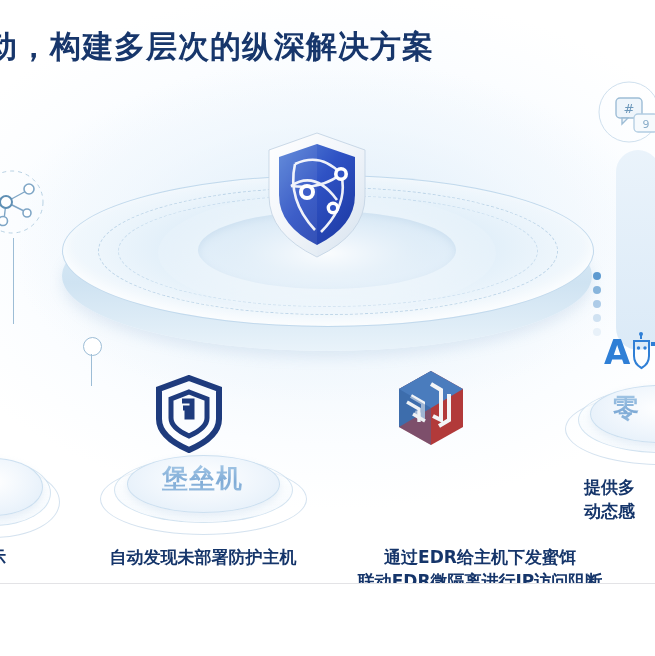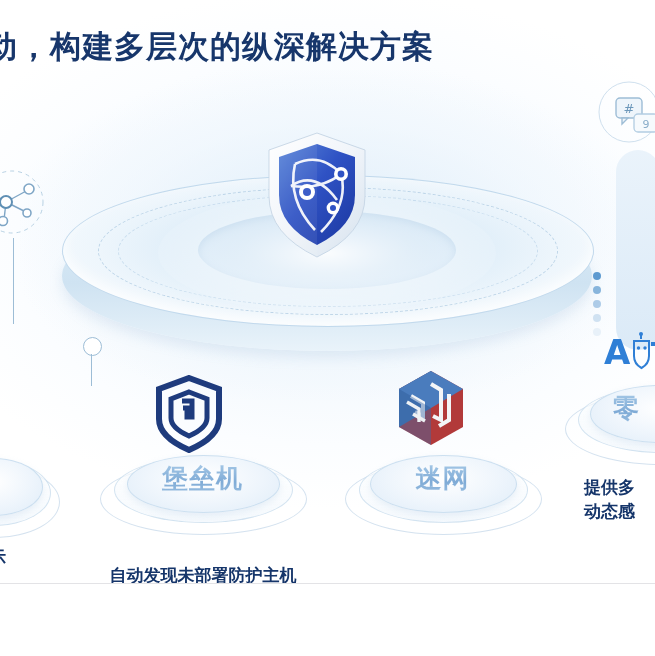--- a/index.html
+++ b/index.html
@@ -217,46 +217,44 @@
       <path d="M34 17 L52 24 L52 43 Q52 53 34 61 Q16 53 16 43 L16 24 Z" fill="none" stroke="#1e3b7d" stroke-width="5"></path>
       <path d="M27 26 h10 v16 h-5 v-9 h-4" fill="none" stroke="#1e3b7d" stroke-width="5"></path>
     </svg>
   </div>
   <div class="pad" style="left:100px;top:455px;width:205px;height:82px;">
     <div class="e-outer"></div>
     <div class="e-mid"></div>
     <div class="e-top"></div>
     <div class="pad-label">堡垒机</div>
   </div>
-  <div class="caption" style="left:48px;top:563px;width:310px;">
+  <div class="caption" style="left:48px;top:545px;width:310px;">
     <div>自动发现未部署防护主机</div>
   </div>
 
   <div class="deco" style="left:393px;top:368px;width:76px;height:80px;">
     <svg width="76" height="80" viewBox="0 0 76 80">
       <path d="M38 3 L70 21 L70 59 L38 77 L6 59 L6 21 Z" fill="#b23a3a"></path>
       <path d="M38 3 L38 40 L6 59 L6 21 Z" fill="#3f6fb0"></path>
       <path d="M38 3 L70 21 L38 40 L6 21 Z" fill="#4a7cbd"></path>
       <g stroke="#f3f5f7" stroke-width="4" fill="none">
         <path d="M18 28 L30 35 L30 48 L22 44"></path>
         <path d="M38 16 L48 22 L48 52 L40 48"></path>
         <path d="M56 26 L56 52 L46 58"></path>
       </g>
       <path d="M38 40 L38 77 L6 59 L6 21 Z" fill="#3c6aa8" opacity="0.45"></path>
       <g stroke="#eef1f4" stroke-width="3.4" fill="none">
         <path d="M14 34 L26 41 L26 54"></path>
         <path d="M20 46 L32 53"></path>
       </g>
     </svg>
   </div>
-  <div class="pad" style="left:345px;top:455px;width:195px;height:82px;">
-    <div class="e-outer"></div>
-    <div class="e-mid"></div>
-    <div class="e-top"></div>
-    <div class="pad-label">迷网</div>
+  <div class="caption" style="left:305px;top:545px;width:350px;">
+    <div>通过EDR给主机下发蜜饵</div>
+    <div>联动EDR微隔离进行IP访问阻断</div>
   </div>
 
   <div class="pad" style="left:565px;top:385px;width:190px;height:82px;">
     <div class="e-outer"></div>
     <div class="e-mid"></div>
     <div class="e-top"></div>
     <div class="pad-label" style="text-align:left;left:48px;width:auto;">零</div>
   </div>
   <div class="caption" style="left:584px;top:475px;width:160px;text-align:left;">
     <div>提供多</div>

